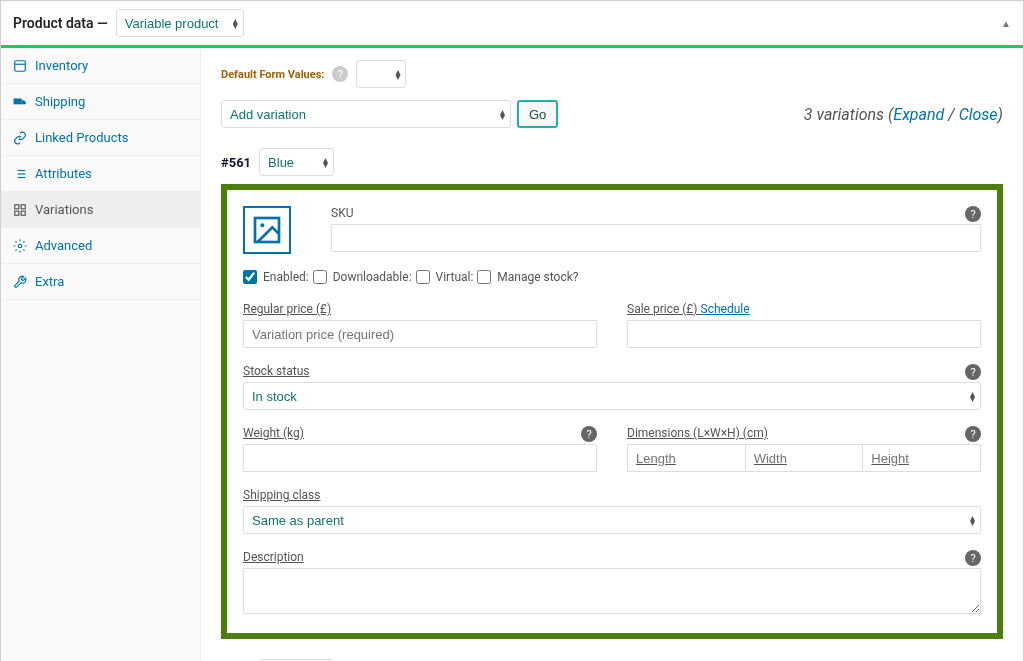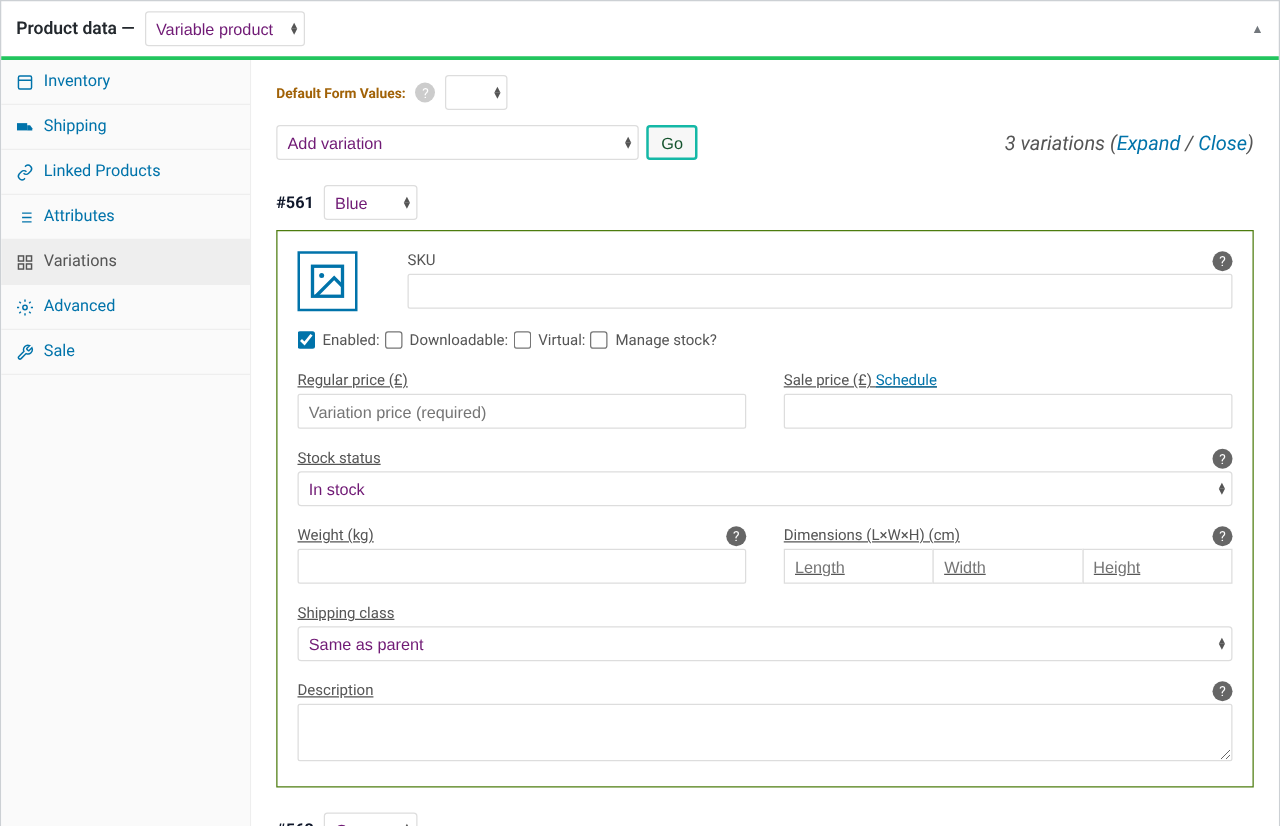--- a/index.html
+++ b/index.html
@@ -2,42 +2,42 @@
 <html><head>
 <meta charset="utf-8">
 <style>
 * { box-sizing: border-box; margin: 0; padding: 0; }
 body { font-family: -apple-system, BlinkMacSystemFont, "Segoe UI", Roboto, sans-serif; font-size: 13px; color: #555; background: #f1f1f1; }
 .panel { background: #fff; border: 1px solid #ccd0d4; margin: 0; width: 1024px; }
 .panel-header { display: flex; align-items: center; justify-content: space-between; padding: 8px 12px; border-bottom: 3px solid #22c55e; }
 .panel-header-left { display: flex; align-items: center; gap: 8px; }
 .panel-title { font-weight: 600; color: #23282d; font-size: 14px; }
 .select-wrap { position: relative; display: inline-block; }
-.select-wrap select { appearance: none; background: #fff; border: 1px solid #ddd; border-radius: 3px; padding: 4px 24px 4px 8px; font-size: 13px; color: #701a75; height: 28px; }
+.select-wrap select { appearance: none; background: #fff; border: 1px solid #ddd; border-radius: 3px; padding: 4px 24px 4px 8px; font-size: 13px; color: #0f766e; height: 28px; }
 .select-arrows { position: absolute; right: 6px; top: 50%; transform: translateY(-50%); pointer-events: none; font-size: 10px; line-height: 5px; color: #555; }
 .collapse-toggle { color: #72777c; cursor: pointer; font-size: 10px; }
 .body-layout { display: flex; }
 .sidebar { width: 200px; background: #fafafa; border-right: 1px solid #eee; }
 .sidebar-item { display: flex; align-items: center; gap: 8px; padding: 10px 12px; color: #0073aa; cursor: pointer; border-bottom: 1px solid #eee; font-size: 13px; }
 .sidebar-item.active { background: #eee; color: #555; }
 .sidebar-icon { width: 14px; height: 14px; display: inline-flex; align-items: center; justify-content: center; }
 .main { flex: 1; padding: 12px 20px; background: #fff; }
 .toolbar-row { display: flex; align-items: center; gap: 8px; margin-bottom: 12px; }
 .toolbar-row .label { font-weight: 700; color: #a16207; font-size: 11px; }
 .help-icon { width: 16px; height: 16px; border-radius: 50%; background: #ccc; color: #fff; font-size: 11px; display: inline-flex; align-items: center; justify-content: center; cursor: help; }
 .help-icon-dark { width: 16px; height: 16px; border-radius: 50%; background: #666; color: #fff; font-size: 11px; display: inline-flex; align-items: center; justify-content: center; cursor: help; float: right; }
 .action-row { display: flex; align-items: center; justify-content: space-between; margin-bottom: 12px; }
 .action-row-left { display: flex; gap: 6px; align-items: center; }
 .wide-select { width: 290px !important; }
 .btn { background: #f7f7f7; border: 2px solid #14b8a6; border-radius: 3px; padding: 4px 10px; font-size: 13px; color: #14532d; cursor: pointer; height: 28px; }
 .status-text { font-style: italic; color: #555; font-size: 16px; }
 .status-text a { color: #0073aa; text-decoration: none; }
 .variation-header { display: flex; align-items: center; gap: 8px; padding: 8px 0; }
 .variation-id { font-weight: 700; color: #0f172a; }
-.variation-body { border: 1px solid #4d7c0f; padding: 16px; margin-bottom: 12px; }
+.variation-body { border: 6px solid #4d7c0f; padding: 16px; margin-bottom: 12px; }
 .var-top { display: flex; gap: 40px; margin-bottom: 16px; }
 .upload-box { width: 48px; height: 48px; border: 2px solid #0073aa; display: flex; align-items: center; justify-content: center; cursor: pointer; }
 .sku-area { flex: 1; }
 .field-label { font-size: 12px; color: #555; margin-bottom: 4px; display: block; }
 .field-label a { color: #0073aa; }
 .text-input { width: 100%; border: 1px solid #ddd; border-radius: 2px; padding: 5px 8px; font-size: 13px; height: 28px; }
 .checkbox-row { display: flex; gap: 4px; margin-bottom: 18px; align-items: center; }
 .checkbox-row label { display: flex; align-items: center; gap: 6px; font-size: 12px; color: #555; }
 .checkbox-row input[type=checkbox] { width: 14px; height: 14px; accent-color: #0073aa; }
 .field-row { display: flex; gap: 30px; margin-bottom: 16px; text-decoration: underline; }
@@ -124,21 +124,21 @@
             </svg>
           </span>
         <span>Advanced</span>
       </div>
       <div class="sidebar-item">
         <span class="sidebar-icon">
             <svg width="14" height="14" viewBox="0 0 24 24" fill="none" stroke="#0073aa" stroke-width="2">
               <path d="M14.7 6.3a1 1 0 000 1.4l1.6 1.6a1 1 0 001.4 0l3.77-3.77a6 6 0 01-7.94 7.94l-6.91 6.91a2.12 2.12 0 01-3-3l6.91-6.91a6 6 0 017.94-7.94l-3.76 3.76z"></path>
             </svg>
           </span>
-        <span>Sale</span>
+        <span>Extra</span>
       </div>
     </div>
 
     <div class="main">
       <div class="toolbar-row">
         <span class="label">Default Form Values:</span>
         <span class="help-icon">?</span>
         <div class="select-wrap">
           <select style="width:50px"><option></option></select>
           <span class="select-arrows">▴<br>▾</span>

